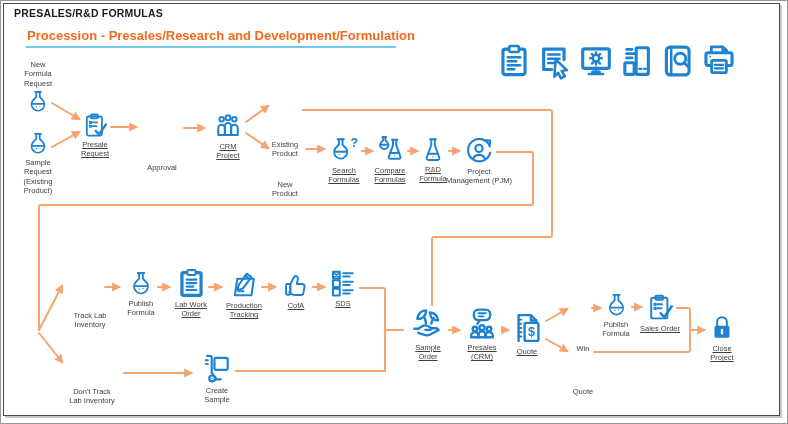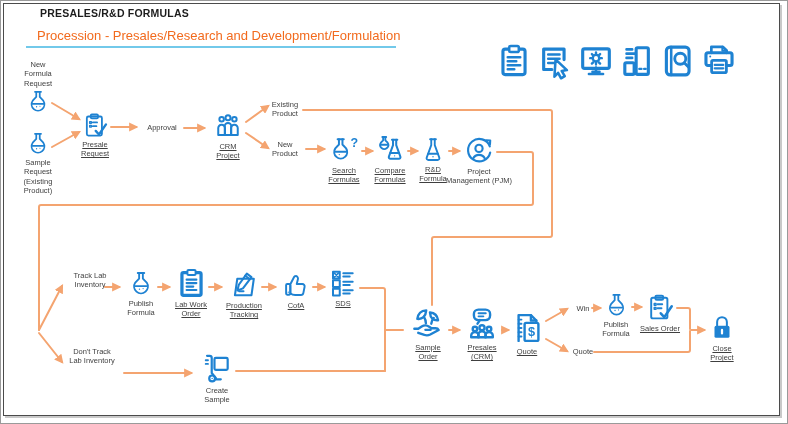--- a/index.html
+++ b/index.html
@@ -1,30 +1,30 @@
 <!DOCTYPE html>
 <html><head>
 <meta charset="utf-8">
 <style>
   html,body{margin:0;padding:0;background:#fff;}
   .stage{position:relative;width:788px;height:424px;background:#fff;overflow:hidden;
          font-family:"Liberation Sans",sans-serif;box-shadow:inset 0 0 0 1px #9a9a9a;}
   .frame{position:absolute;left:3px;top:3px;width:775px;height:411px;border:1px solid #4b4b4b;
          box-shadow:2px 2px 0 0 #c9c9c9;}
-  .hdr{position:absolute;left:14px;top:7px;font-size:10.5px;font-weight:bold;color:#1c1c1c;letter-spacing:.2px;margin-left:26px;}
-  .title{position:absolute;left:37px;top:28px;font-size:13px;font-weight:normal;color:#f26a1d;}
+  .hdr{position:absolute;left:14px;top:7px;font-size:10.5px;font-weight:bold;color:#1c1c1c;letter-spacing:.2px;}
+  .title{position:absolute;left:27px;top:28px;font-size:13px;font-weight:bold;color:#f26a1d;}
   .title-rule{position:absolute;left:26px;top:46px;width:370px;height:2px;background:#72c9ea;}
   .toolbar{position:absolute;left:497px;top:40px;display:flex;gap:7px;}
   .toolbar svg{width:34px;height:42px;stroke:#1e82d2;fill:none;stroke-width:1.9;
                stroke-linecap:round;stroke-linejoin:round;cursor:pointer;}
   .ic{stroke:#1e82d2;fill:none;stroke-width:1.6;stroke-linecap:round;stroke-linejoin:round;}
   .node{position:absolute;display:flex;flex-direction:column;align-items:center;gap:1px;text-align:center;}
   .lbl{font-size:7.5px;line-height:1.25;color:#3f3f3f;white-space:pre-line;}
   .link{text-decoration:underline;text-align:center;}
-  .txt{position:absolute;font-size:7.5px;line-height:1.25;color:#3f3f3f;white-space:pre-line;text-align:center;}
+  .txt{position:absolute;font-size:7.5px;line-height:1.25;color:#3f3f3f;white-space:pre-line;text-align:center;margin-top:40px;}
   .footer{position:absolute;left:688px;top:388px;width:72px;font-size:8px;color:#4a4a4a;text-align:left;margin-top:45px;}
   .wires{position:absolute;left:0;top:0;pointer-events:none;}
 </style>
 </head>
 <body>
 
 <div class="stage">
 
   <svg style="position:absolute;width:0;height:0" aria-hidden="true">
     <defs>

